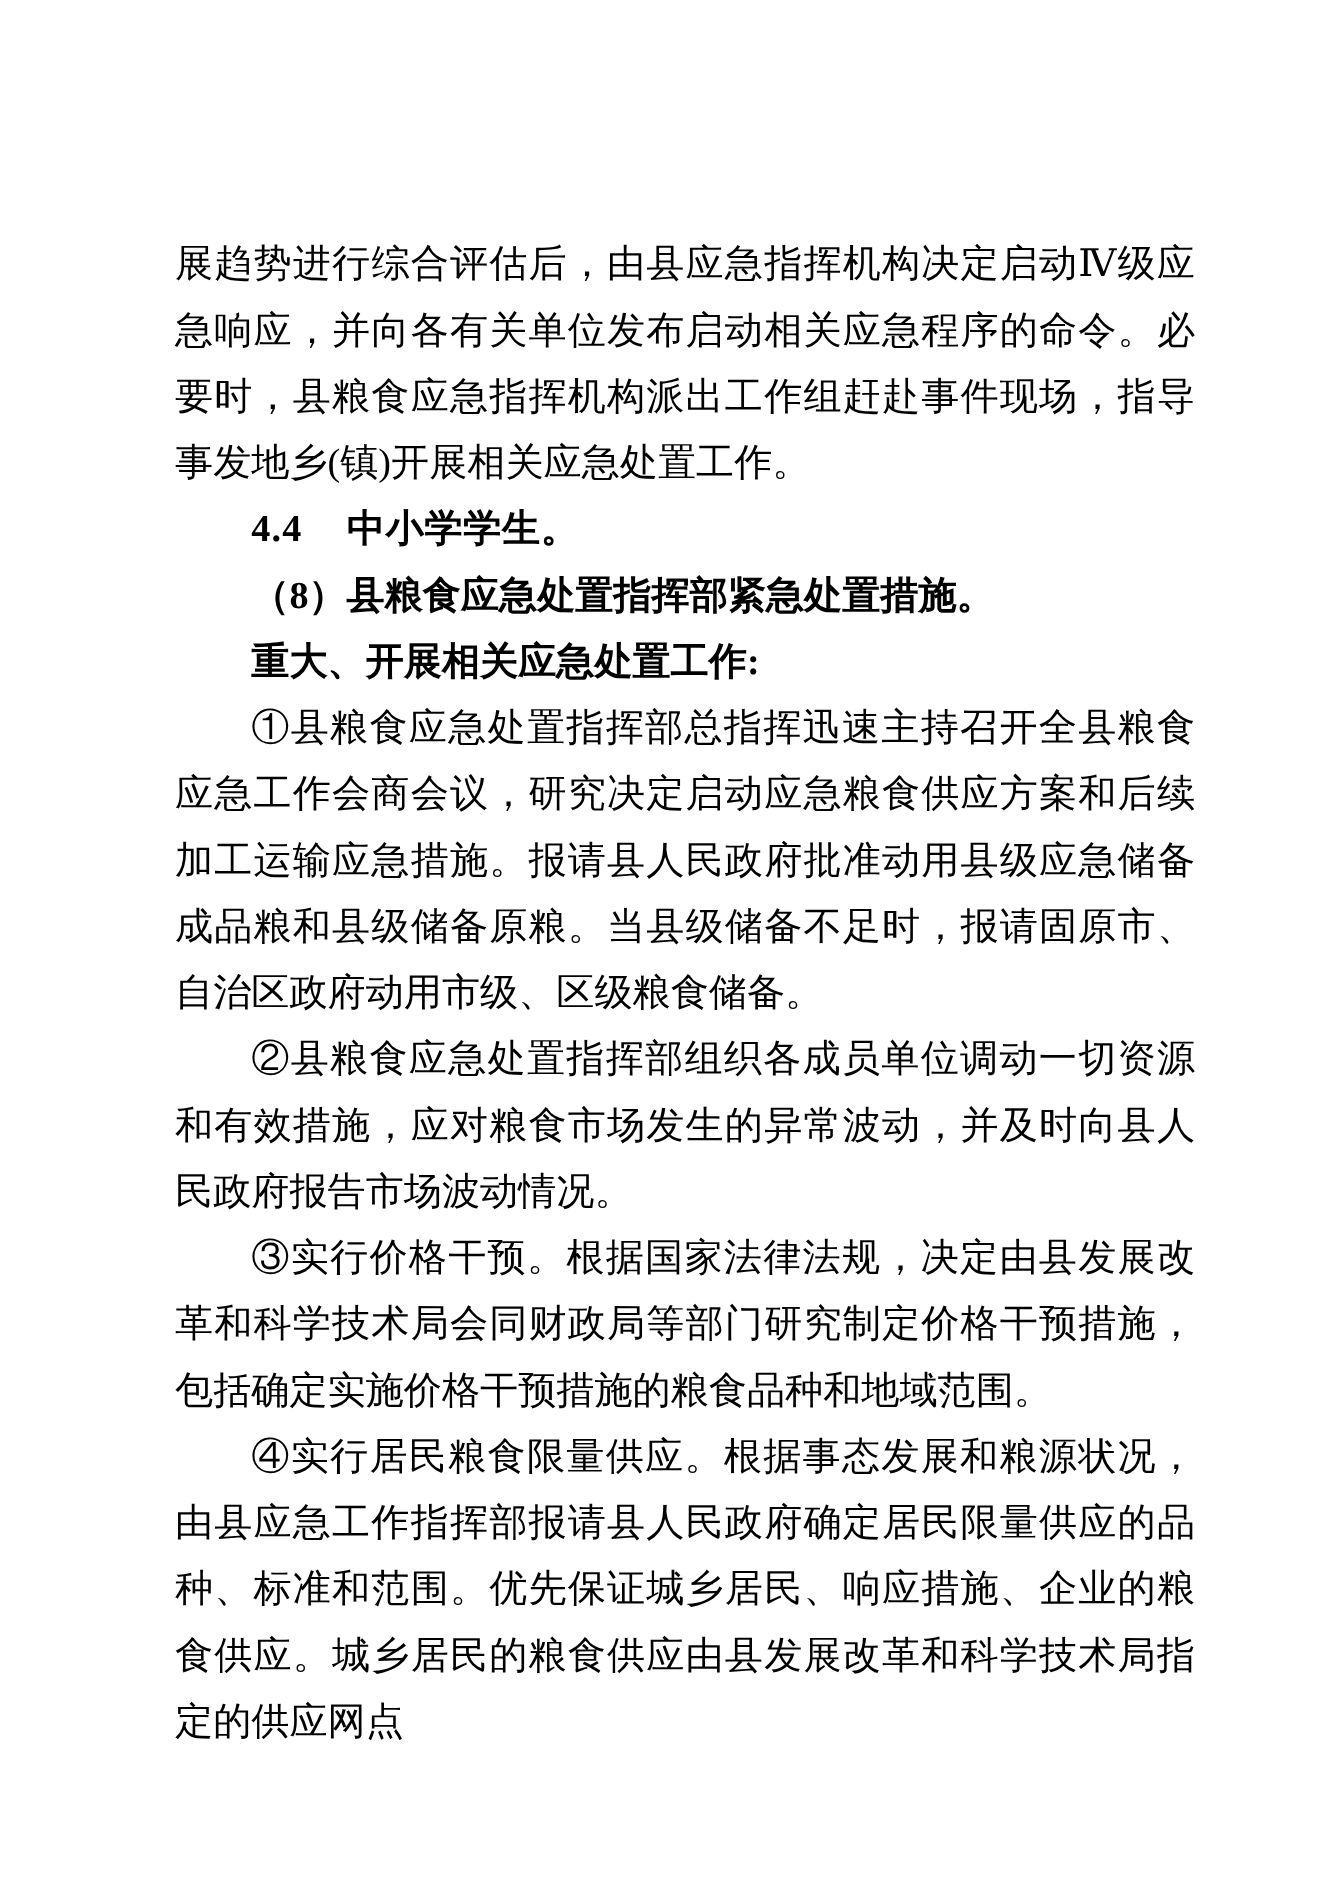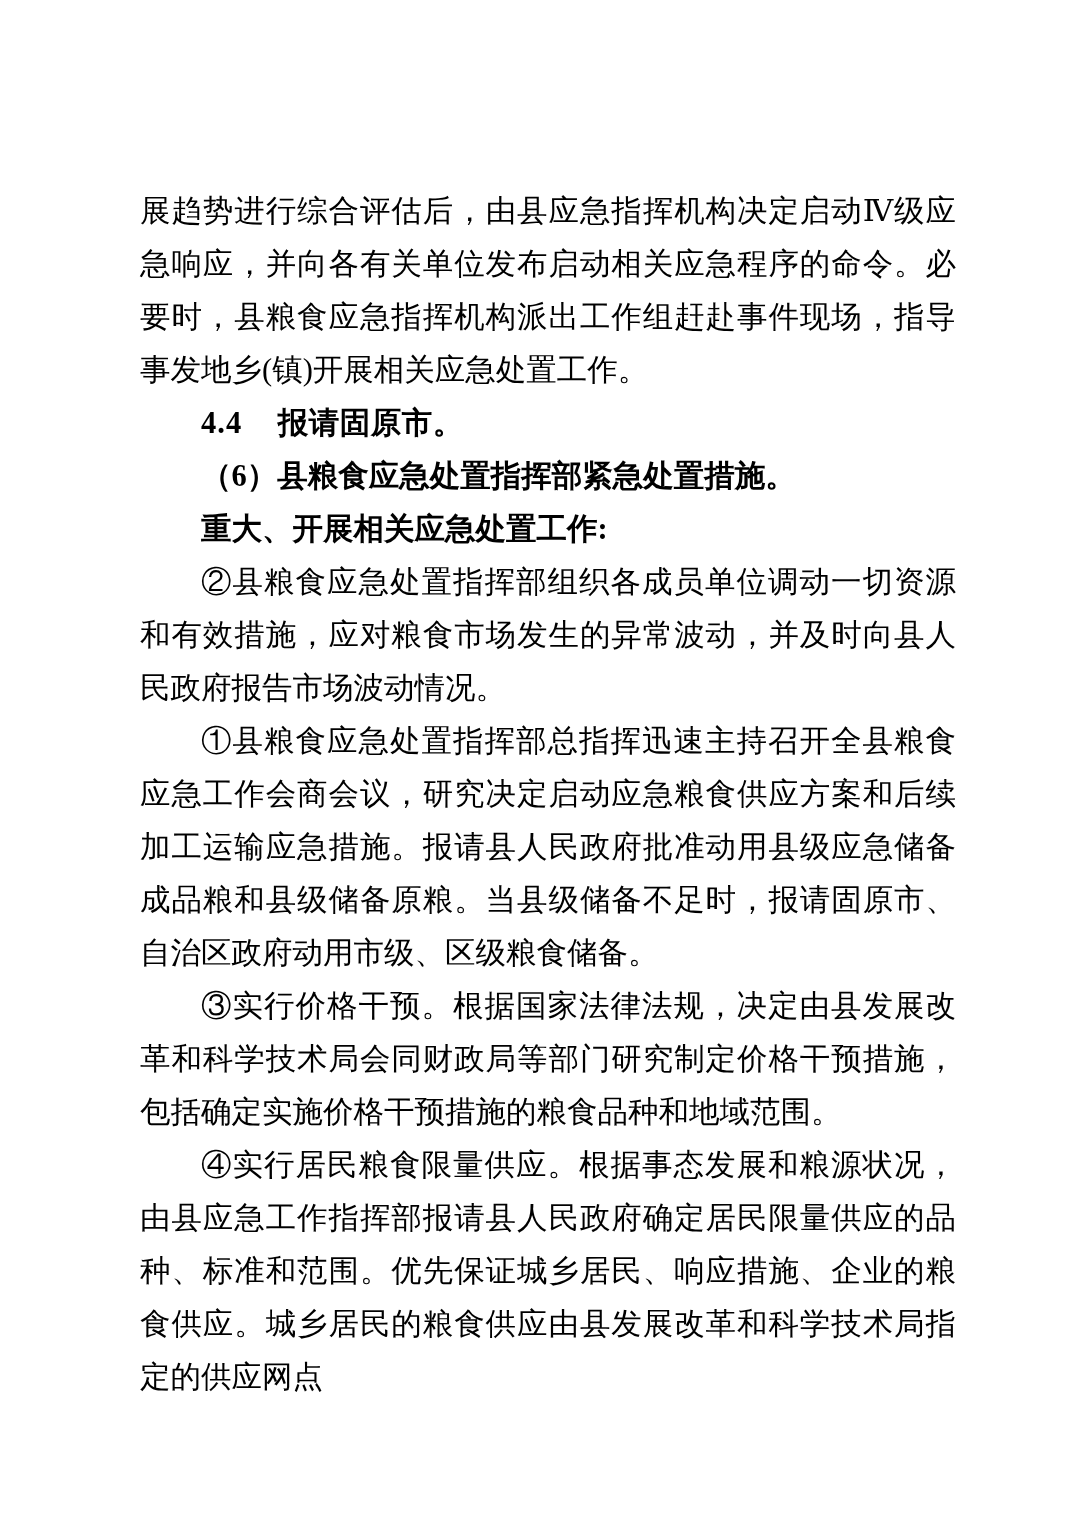--- a/index.html
+++ b/index.html
@@ -56,29 +56,29 @@
 </head>
 <body>
 
 <div class="page">
   <div class="doc-body">
 
     <p class="para-flush">展趋势进行综合评估后，由县应急指挥机构决定启动Ⅳ级应急响应，并向各有关单位发布启动相关应急程序的命令。必要时，县粮食应急指挥机构派出工作组赶赴事件现场，指导事发地乡(镇)开展相关应急处置工作。</p>
 
     <p class="heading">
       <span class="heading-num">4.4</span>
-      <span style="display:inline-block;width:0.9em;"></span><span>报请固原市。</span>
+      <span style="display:inline-block;width:0.9em;"></span><span>中小学学生。</span>
     </p>
 
-    <p class="sub-heading">（6）县粮食应急处置指挥部紧急处置措施。</p>
+    <p class="sub-heading">（8）县粮食应急处置指挥部紧急处置措施。</p>
 
     <p class="bold-lead">重大、开展相关应急处置工作:</p>
 
+    <p class="para">①县粮食应急处置指挥部总指挥迅速主持召开全县粮食应急工作会商会议，研究决定启动应急粮食供应方案和后续加工运输应急措施。报请县人民政府批准动用县级应急储备成品粮和县级储备原粮。当县级储备不足时，报请固原市、自治区政府动用市级、区级粮食储备。</p>
+
     <p class="para">②县粮食应急处置指挥部组织各成员单位调动一切资源和有效措施，应对粮食市场发生的异常波动，并及时向县人民政府报告市场波动情况。</p>
-
-    <p class="para">①县粮食应急处置指挥部总指挥迅速主持召开全县粮食应急工作会商会议，研究决定启动应急粮食供应方案和后续加工运输应急措施。报请县人民政府批准动用县级应急储备成品粮和县级储备原粮。当县级储备不足时，报请固原市、自治区政府动用市级、区级粮食储备。</p>
 
     <p class="para">③实行价格干预。根据国家法律法规，决定由县发展改革和科学技术局会同财政局等部门研究制定价格干预措施，包括确定实施价格干预措施的粮食品种和地域范围。</p>
 
     <p class="para">④实行居民粮食限量供应。根据事态发展和粮源状况，由县应急工作指挥部报请县人民政府确定居民限量供应的品种、标准和范围。优先保证城乡居民、响应措施、企业的粮食供应。城乡居民的粮食供应由县发展改革和科学技术局指定的供应网点</p>
 
   </div>
 </div>
 
 </body></html>

